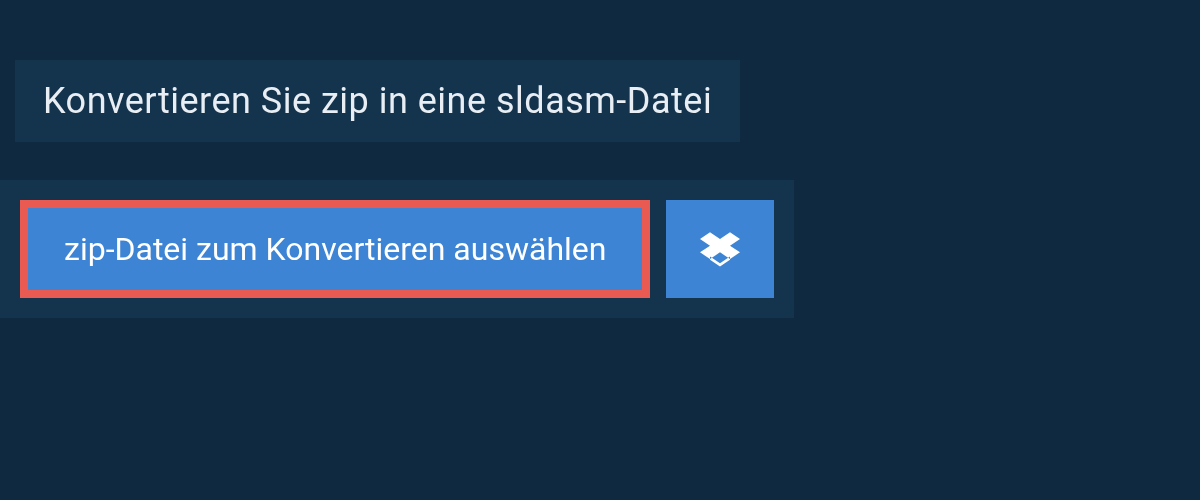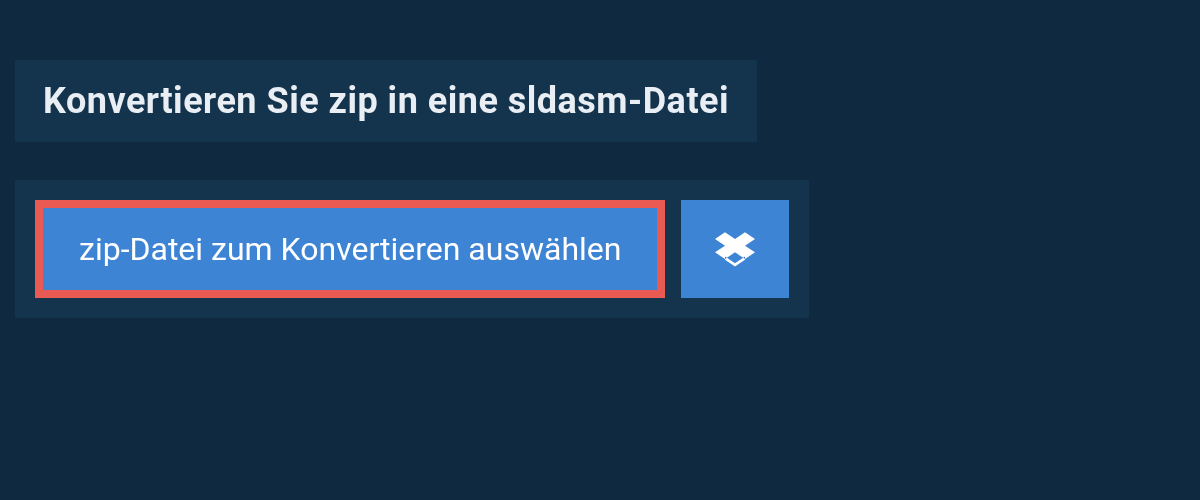--- a/index.html
+++ b/index.html
@@ -19,28 +19,28 @@
       width: 100%;
       height: 100%;
     }
     .heading {
       position: absolute;
       top: 60px;
       left: 15px;
       background-color: #14334d;
       color: #e8eef3;
       font-size: 36px;
-      font-weight: 700;
+      font-weight: 400;
       padding: 20px 28px;
       letter-spacing: 0.5px;
     }
     .button-row {
       position: absolute;
       top: 180px;
-      left: 15px;
+      left: 0;
       display: flex;
       gap: 16px;
       background-color: #14334d;
       padding: 20px;
     }
     .select-button {
       background-color: #3e84d4;
       border: 8px solid #e85a52;
       color: #ffffff;
       font-size: 32px;

